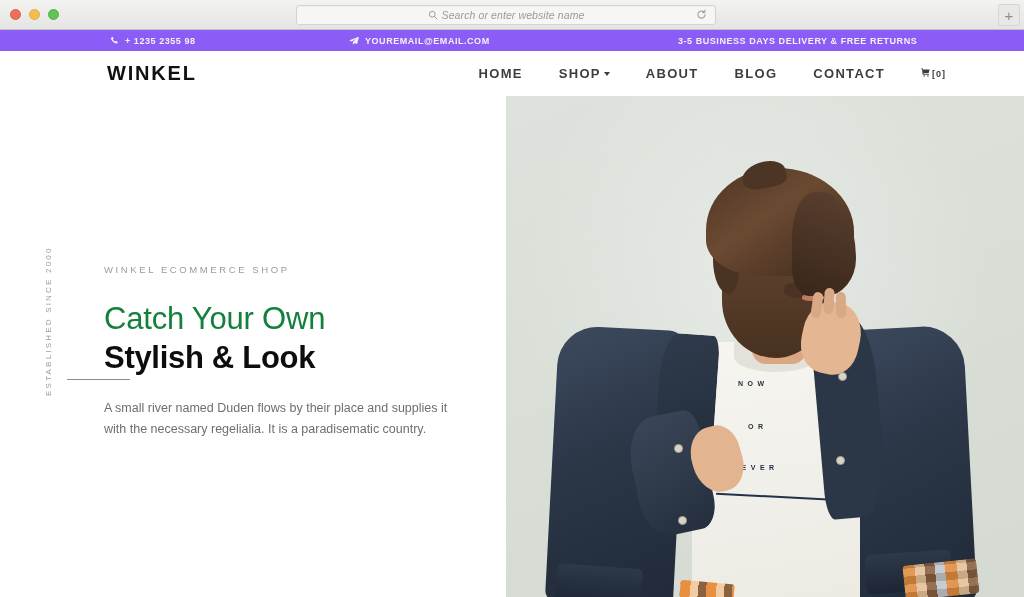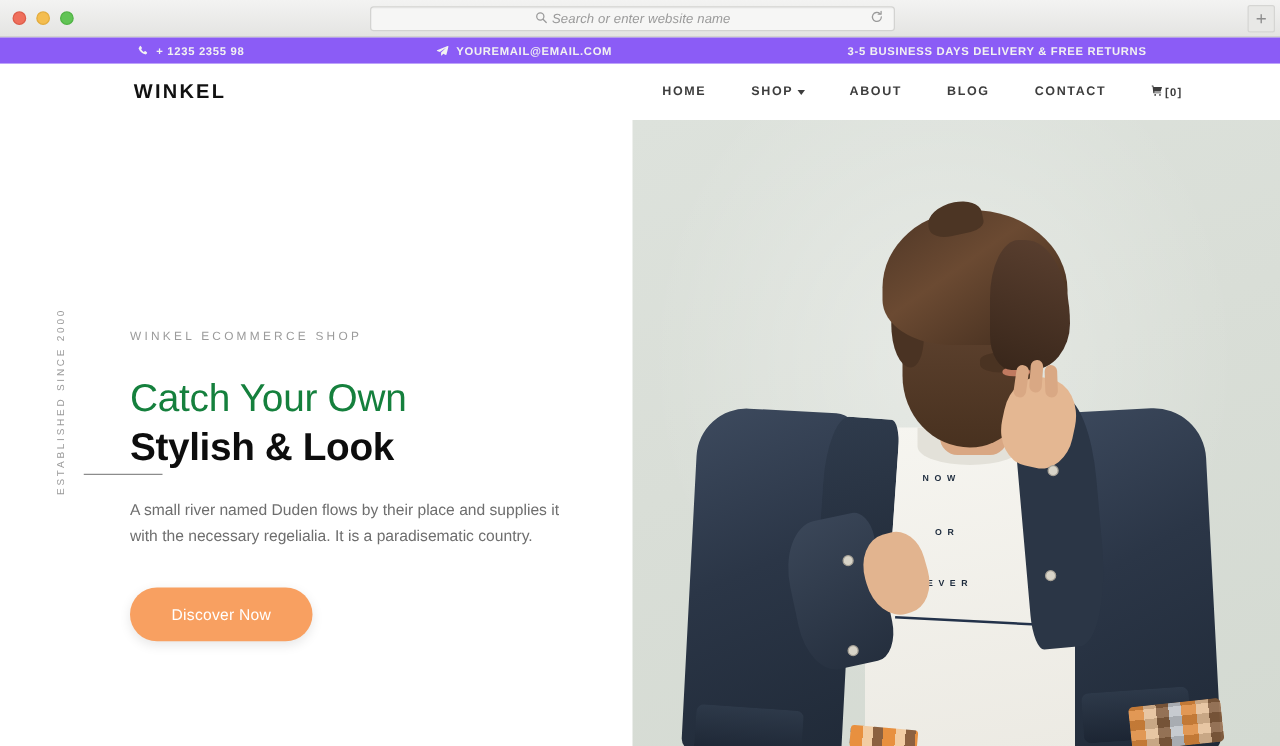--- a/index.html
+++ b/index.html
@@ -76,30 +76,30 @@
 
   
   .site-header {
     width: 1024px; height: 45px;
     background: #ffffff;
     display: flex; align-items: center;
     position: relative;
   }
   .logo {
     position: absolute; left: 107px;
-    font-size: 16px; font-weight: bold;
+    font-size: 20px; font-weight: bold;
     letter-spacing: 1.8px;
     color: #111111;
   }
   .main-nav {
     position: absolute; right: 78px;
     display: flex; align-items: center; gap: 0;
   }
   .nav-item {
-    font-size: 10px; font-weight: bold;
+    font-size: 13px; font-weight: bold;
     letter-spacing: 1.3px;
     color: #3d3d3d;
     padding: 0 18px;
     white-space: nowrap;
     display: flex; align-items: center; gap: 3px; text-align: center;
   }
   .caret {
     width: 0; height: 0;
     border-left: 3px solid transparent;
     border-right: 3px solid transparent;
@@ -521,21 +521,20 @@
 <section class="hero">
 
   <div class="vtag-line"></div>
   <div class="vertical-tag">ESTABLISHED SINCE 2000</div>
 
   <div class="hero-copy">
     <div class="eyebrow">WINKEL ECOMMERCE SHOP</div>
     <h1 class="headline-1">Catch Your Own</h1>
     <h1 class="headline-2">Stylish &amp; Look</h1>
     <p class="hero-desc">A small river named Duden flows by their place and supplies it with the necessary regelialia. It is a paradisematic country.</p>
-    <button class="cta-button">Discover Now</button>
   </div>
 
   <div class="hero-photo">
     <div class="photo-vignette"></div>
 
     <div class="fig">
       <div class="denim denim-l"></div>
       <div class="denim denim-r"></div>
 
       <div class="tshirt"></div>

